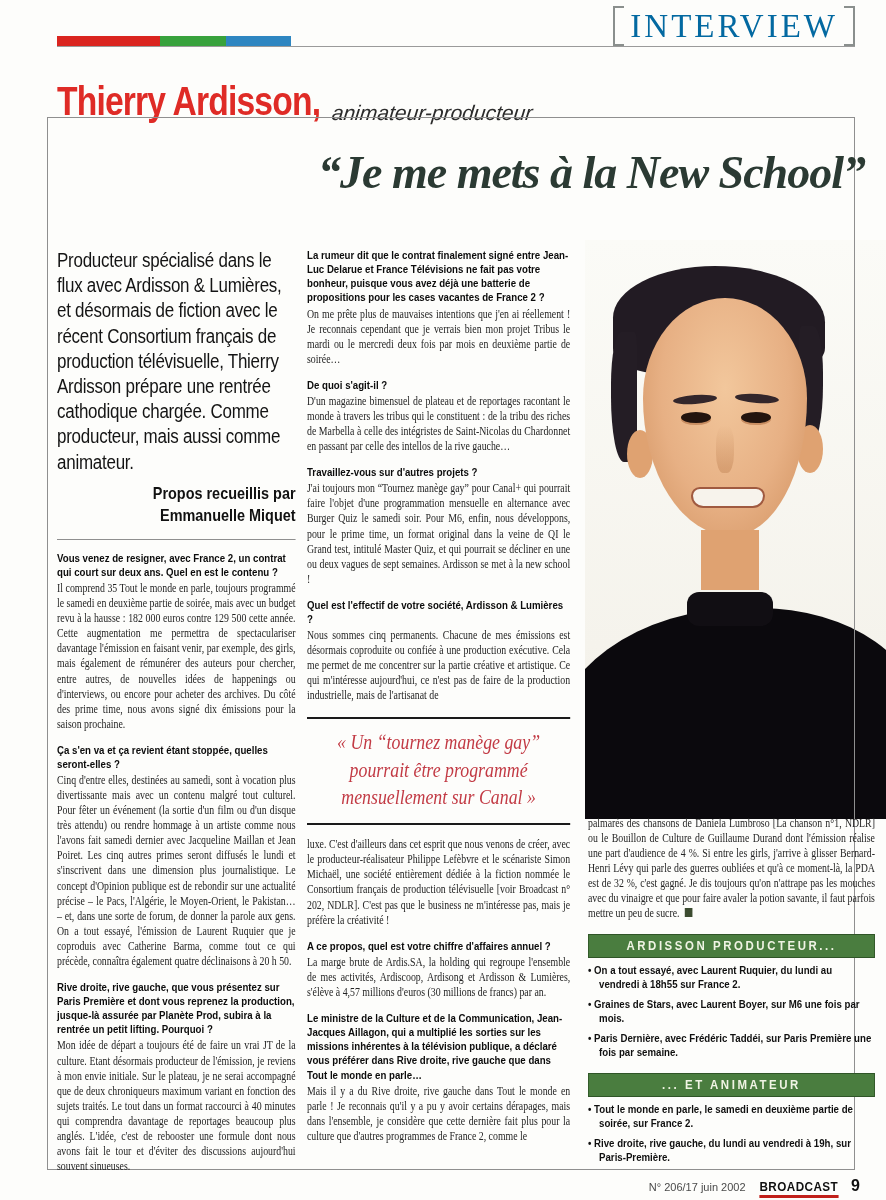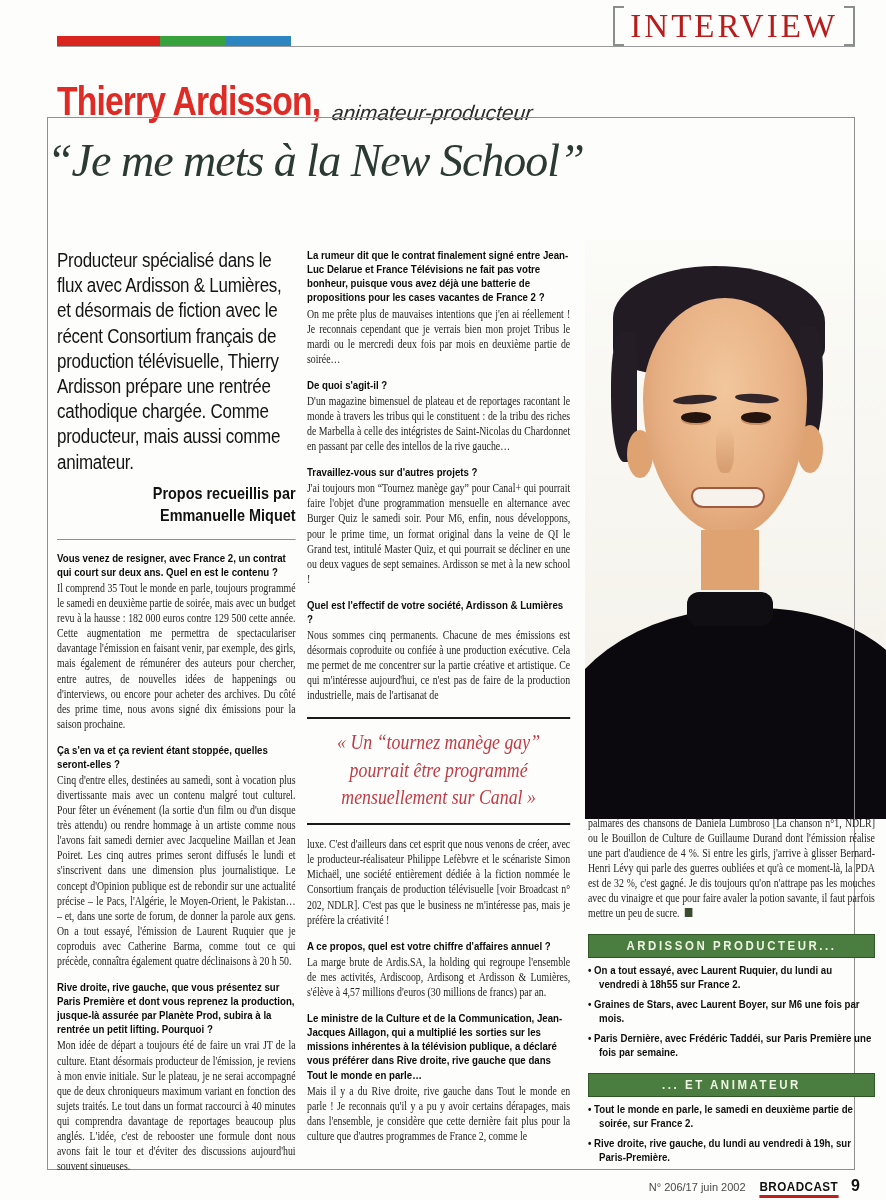--- a/index.html
+++ b/index.html
@@ -6,37 +6,37 @@
   .page{position:relative;width:886px;height:1200px;background:#fdfdfb;overflow:hidden;
         font-family:"Liberation Sans",sans-serif;color:#1c1c1c;}
   
   .brandbars{position:absolute;left:57px;top:36px;display:flex;height:11px;}
   .bar-red{width:103px;background:#da251f;}
   .bar-green{width:66px;background:#38a23c;}
   .bar-blue{width:65px;background:#2e86c1;}
   .top-rule{position:absolute;left:57px;top:46px;width:798px;height:0;border-top:1.5px solid #9a9a9a;}
   .section-tag{position:absolute;right:31px;top:6px;display:flex;align-items:stretch;height:40px;}
   .section-tag .label{font-family:"Liberation Serif",serif;font-size:33px;letter-spacing:3px;
-        color:#b91c1c;padding:0 6px;line-height:40px;}
+        color:#0369a1;padding:0 6px;line-height:40px;}
   .bracket{width:9px;border:2.5px solid #8a8f8d;}
   .bracket.left{border-right:none;}
   .bracket.right{border-left:none;}
   
   .title-row{position:absolute;left:57px;top:78px;display:flex;align-items:flex-end;white-space:nowrap;}
   .title-row h1{margin:0;font-size:41px;font-weight:bold;color:#df2b26;letter-spacing:-1px;
         transform:scaleX(0.82);transform-origin:left bottom;display:inline-block;}
   .title-row .subtitle{font-size:21px;font-style:italic;color:#2b2b2b;margin-left:-46px;
         transform:skewX(-6deg);}
   
   .photo{position:absolute;left:585px;top:240px;width:301px;height:579px;z-index:1;overflow:hidden;
         background:linear-gradient(180deg,#fbfbf7 0%,#f5f3ec 70%,#efede6 100%);}
   .frame{position:absolute;left:47px;top:117px;width:806px;height:1051px;border:1px solid #8f8f8f;
         z-index:2;pointer-events:none;}
-  .headline{position:absolute;left:47px;top:134px;width:806px;z-index:3;margin:0;text-align:left;
-        font-family:"Liberation Serif",serif;font-style:italic;font-weight:normal;font-size:46px;
+  .headline{position:absolute;left:47px;top:134px;width:806px;z-index:3;margin:12px;text-align:right;
+        font-family:"Liberation Serif",serif;font-style:italic;font-weight:bold;font-size:46px;
         color:#2b3a33;letter-spacing:-1px;}
   
   .col{position:absolute;z-index:3;transform:scaleX(0.849);transform-origin:top left;}
   .col-left{left:57px;top:248px;width:281px;}
   .col-mid{left:307px;top:248px;width:310px;}
   .col-right{left:588px;top:816px;width:338px;}
   .intro{margin:0;font-size:20px;line-height:1.26;letter-spacing:-0.3px;color:#141414;}
   .byline{margin:8px 0 0;text-align:right;font-weight:bold;font-size:17px;line-height:1.3;color:#111;}
   .byline span{display:block;}
   .divider{border:none;border-top:1.5px solid #8f8f8f;margin:12px 0 0;}

